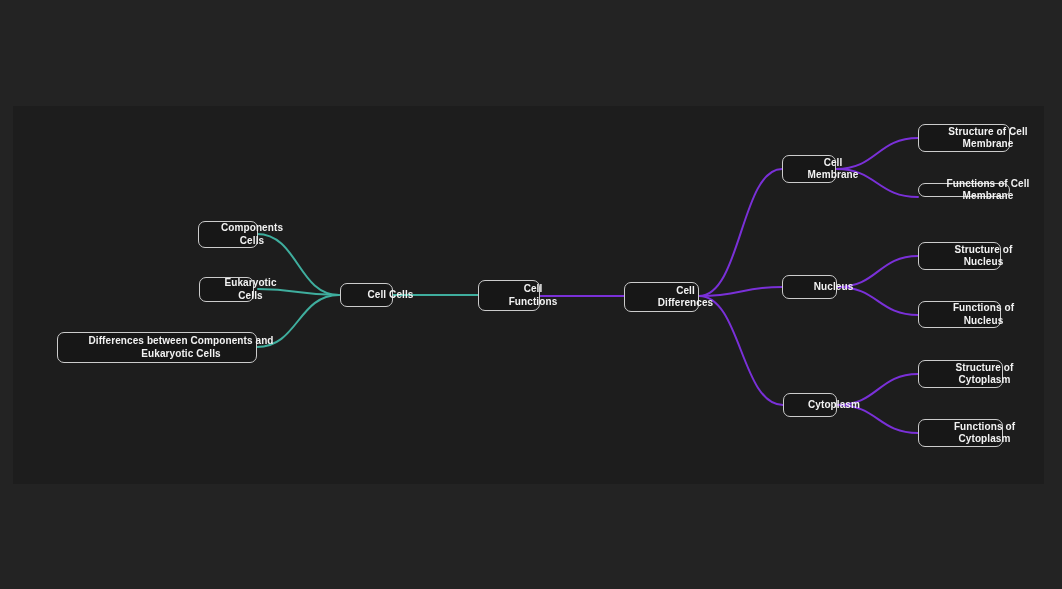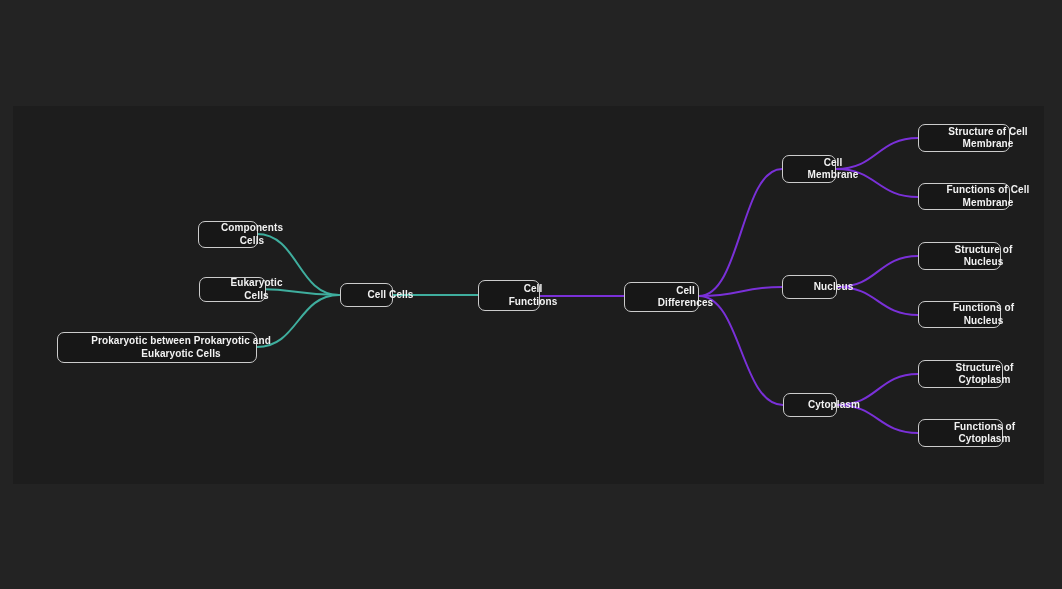--- a/index.html
+++ b/index.html
@@ -51,27 +51,27 @@
   <path class="edge purple" d="M837,287 C878,287 878,315 918,315"></path>
   <path class="edge purple" d="M837,405 C878,405 878,374 918,374"></path>
   <path class="edge purple" d="M837,405 C878,405 878,433 918,433"></path>
 </svg>
 
 <div class="node" style="left:198px;top:221px;width:60px;height:27px">
   <span>Components</span>
   <span>Cells</span>
 </div>
 
-<div class="node" style="left:199px;top:277px;width:67px;height:25px">
+<div class="node" style="left:199px;top:277px;width:55px;height:25px">
   <span>Eukaryotic</span>
   <span>Cells</span>
 </div>
 
 <div class="node" style="left:57px;top:332px;width:200px;height:31px">
-  <span>Prokaryotic between Prokaryotic and</span>
+  <span>Differences between Components and</span>
   <span>Eukaryotic Cells</span>
 </div>
 
 <div class="node" style="left:340px;top:283px;width:53px;height:24px">
   <span>Cell Cells</span>
 </div>
 
 <div class="node" style="left:478px;top:280px;width:62px;height:31px">
   <span>Cell</span>
   <span>Functions</span>
@@ -85,21 +85,21 @@
 <div class="node" style="left:782px;top:155px;width:54px;height:28px">
   <span>Cell</span>
   <span>Membrane</span>
 </div>
 
 <div class="node" style="left:918px;top:124px;width:92px;height:28px">
   <span>Structure of Cell</span>
   <span>Membrane</span>
 </div>
 
-<div class="node" style="left:918px;top:183px;width:92px;height:27px">
+<div class="node" style="left:918px;top:183px;width:92px;height:14px">
   <span>Functions of Cell</span>
   <span>Membrane</span>
 </div>
 
 <div class="node" style="left:782px;top:275px;width:55px;height:24px">
   <span>Nucleus</span>
 </div>
 
 <div class="node" style="left:918px;top:242px;width:83px;height:28px">
   <span>Structure of</span>

